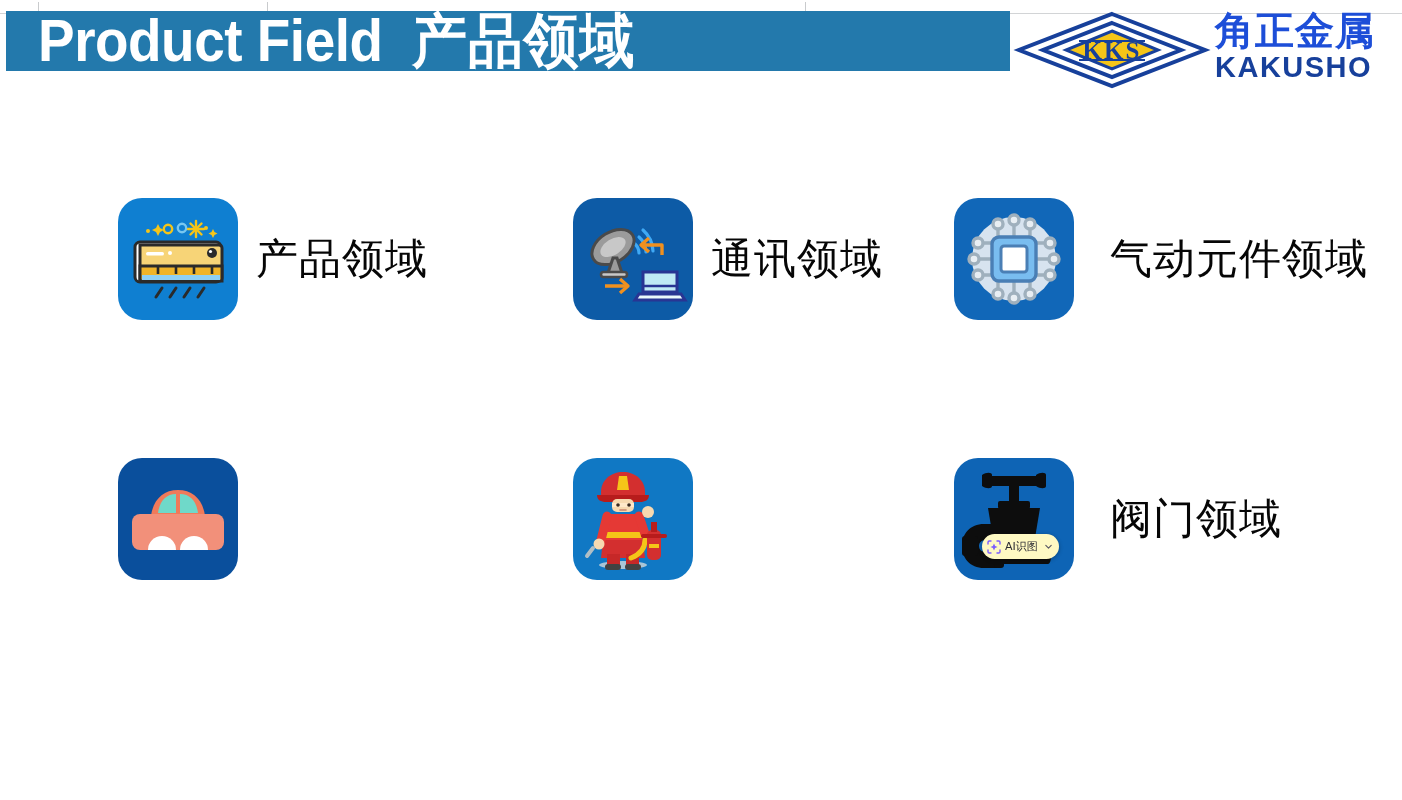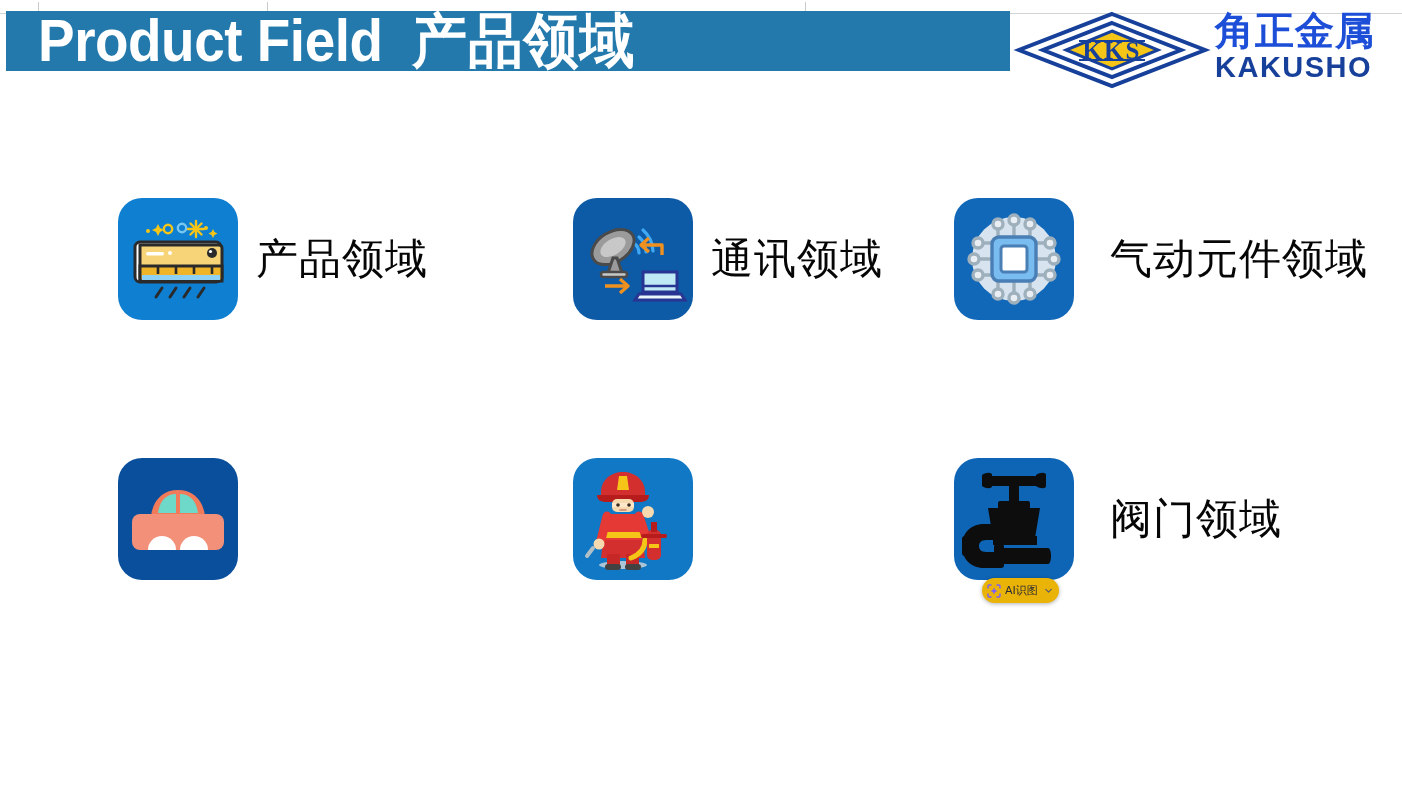--- a/index.html
+++ b/index.html
@@ -138,25 +138,24 @@
   
   .ai-badge {
     position: absolute;
     left: 982px;
     top: 534px;
     height: 25px;
     display: flex;
     align-items: center;
     gap: 4px;
     padding: 0 6px 0 5px;
-    background: #eab308;
+    background: #fef9c3;
     border-radius: 13px;
     box-shadow: 0 1px 4px rgba(0,0,0,0.30);
     z-index: 5;
-    margin-top: 44px;
   }
   .ai-badge .scan-icon { width: 14px; height: 14px; display: block; }
   .ai-badge .ai-text {
     font-family: "DejaVu Sans", sans-serif;
     font-size: 11px;
     line-height: 12px;
     color: #2b2b33;
     white-space: nowrap;
   }
   .ai-badge .chev {

